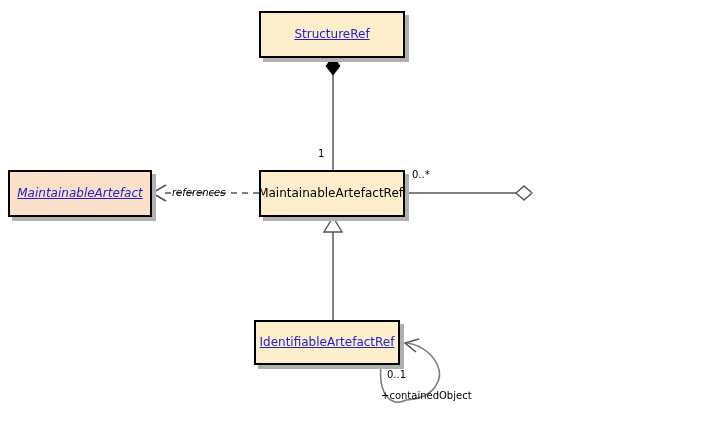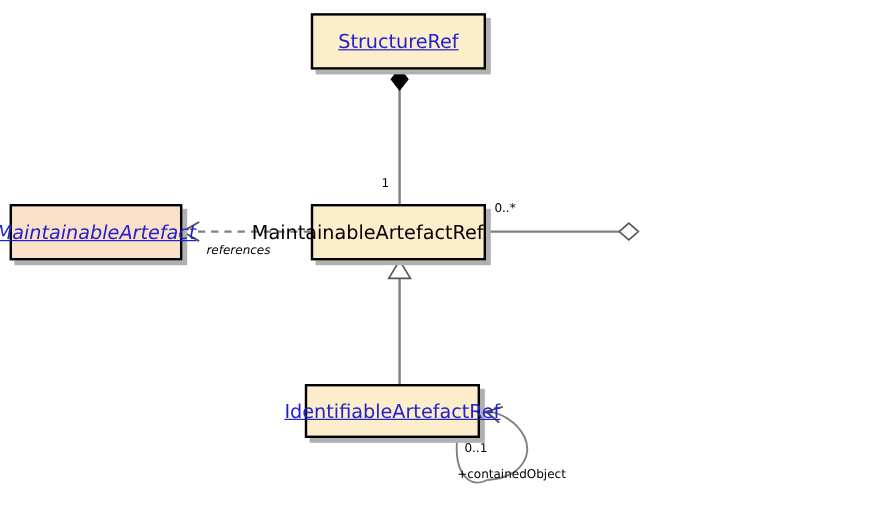--- a/index.html
+++ b/index.html
@@ -32,21 +32,21 @@
     box-sizing: border-box;
     border: 2px solid #000000;
     display: flex;
     align-items: center;
     justify-content: center;
     text-align: center;
     box-shadow: 4px 4px 0 0 #b0b0b0;
     z-index: 3;
   }
   .uml-class .cls-name {
-    font-size: 16px;
+    font-size: 12px;
     line-height: 13px;
     letter-spacing: 0px;
     white-space: nowrap;
   }
   .cream  { background: #fdeecb; }
   .peach  { background: #fbe0c9; }
   .bluebox{ background: #ccdde4; }
 
   .link-name {
     color: #2222cc;
@@ -64,21 +64,20 @@
   .edge-label {
     position: absolute;
     font-size: 10px;
     line-height: 11px;
     color: #000000;
     white-space: nowrap;
     z-index: 4;
   }
   .edge-label.italic {
     font-style: italic;
-    margin-top: 17px;
   }
 </style>
 </head>
 <body>
 
 <div id="diagram-canvas">
 
   <svg id="edge-layer" viewBox="0 0 727 422" xmlns="http://www.w3.org/2000/svg">
 
     <g>

